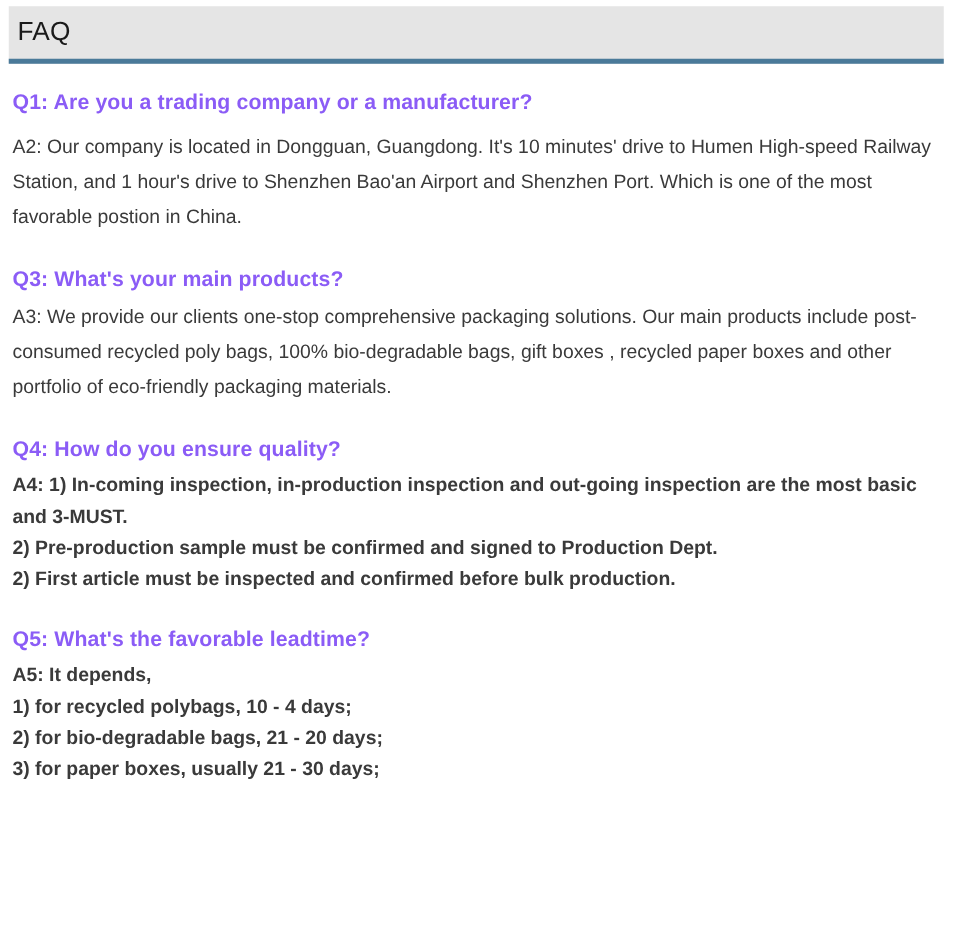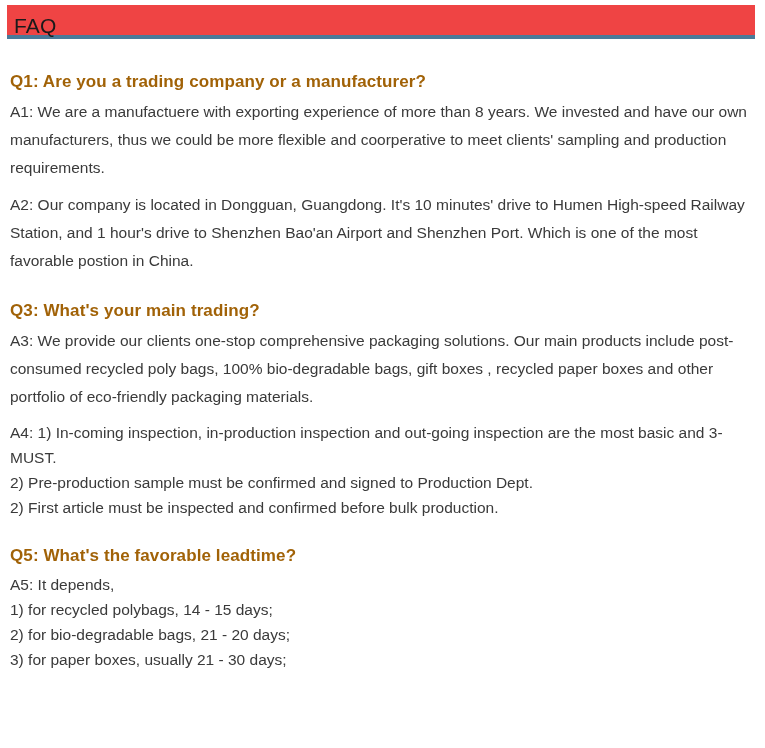--- a/index.html
+++ b/index.html
@@ -17,22 +17,22 @@
     position: relative;
     width: 765px;
     height: 748px;
     background: #ffffff;
   }
   .faq-header {
     position: absolute;
     left: 7px;
     top: 5px;
     width: 748px;
-    height: 34px;
-    background: #ef4444;
+    height: 46px;
+    background: #e5e5e5;
     border-bottom: 4px solid #4a7a99;
     box-sizing: border-box;
   }
   .faq-header-title {
     position: absolute;
     left: 7px;
     top: 8px;
     font-size: 21px;
     font-weight: 400;
     color: #1a1a1a;
@@ -43,84 +43,85 @@
     position: absolute;
     left: 0;
     top: 55px;
     width: 765px;
   }
   .qa-block {
     padding: 0 14px 0 10px;
     margin-bottom: 9px;
   }
   .qa-question {
-    color: #a16207;
+    color: #8b5cf6;
     font-weight: bold;
     font-size: 17px;
     line-height: 26px;
     margin: 0 0 3px 0;
     padding-top: 14px;
     letter-spacing: 0.1px;
   }
   .qa-answer {
     color: #3a3a3a;
     font-size: 15.5px;
     line-height: 28px;
     margin: 0;
     max-width: 745px;
   }
   .qa-lines {
     color: #3a3a3a;
     font-size: 15.5px;
     line-height: 25px;
     margin: 0;
     max-width: 745px;
+    font-weight: bold;
   }
   .qa-line {
     display: block;
   }
 </style>
 </head>
 <body>
 
 <div class="page">
 
   <div class="faq-header">
     <div class="faq-header-title">FAQ</div>
   </div>
 
   <div class="faq-body">
 
     <div class="qa-block">
       <p class="qa-question">Q1: Are you a trading company or a manufacturer?</p>
-      <p class="qa-answer">A1: We are a manufactuere with exporting experience of more than 8 years. We invested and have our own manufacturers, thus we could be more flexible and coorperative to meet clients' sampling and production requirements.</p>
     </div>
 
     <div class="qa-block">
       <p class="qa-answer">A2: Our company is located in Dongguan, Guangdong. It's 10 minutes' drive to Humen High-speed Railway Station, and 1 hour's drive to Shenzhen Bao'an Airport and Shenzhen Port. Which is one of the most favorable postion in China.</p>
     </div>
 
     <div class="qa-block">
-      <p class="qa-question">Q3: What's your main trading?</p>
+      <p class="qa-question">Q3: What's your main products?</p>
       <p class="qa-answer">A3: We provide our clients one-stop comprehensive packaging solutions. Our main products include post-consumed recycled poly bags, 100% bio-degradable bags, gift boxes , recycled paper boxes and other portfolio of eco-friendly packaging materials.</p>
     </div>
 
     <div class="qa-block">
+      <p class="qa-question">Q4: How do you ensure quality?</p>
       <div class="qa-lines">
         <span class="qa-line">A4: 1) In-coming inspection, in-production inspection and out-going inspection are the most basic and 3-MUST.</span>
         <span class="qa-line">2) Pre-production sample must be confirmed and signed to Production Dept.</span>
         <span class="qa-line">2) First article must be inspected and confirmed before bulk production.</span>
       </div>
     </div>
 
     <div class="qa-block">
       <p class="qa-question">Q5: What's the favorable leadtime?</p>
       <div class="qa-lines">
         <span class="qa-line">A5: It depends,</span>
-        <span class="qa-line">1) for recycled polybags, 14 - 15 days;</span>
+        <span class="qa-line">1) for recycled polybags, 10 - 4 days;</span>
         <span class="qa-line">2) for bio-degradable bags, 21 - 20 days;</span>
         <span class="qa-line">3) for paper boxes, usually 21 - 30 days;</span>
 
       </div>
     </div>
 
   </div>
 </div>
 
 </body></html>

